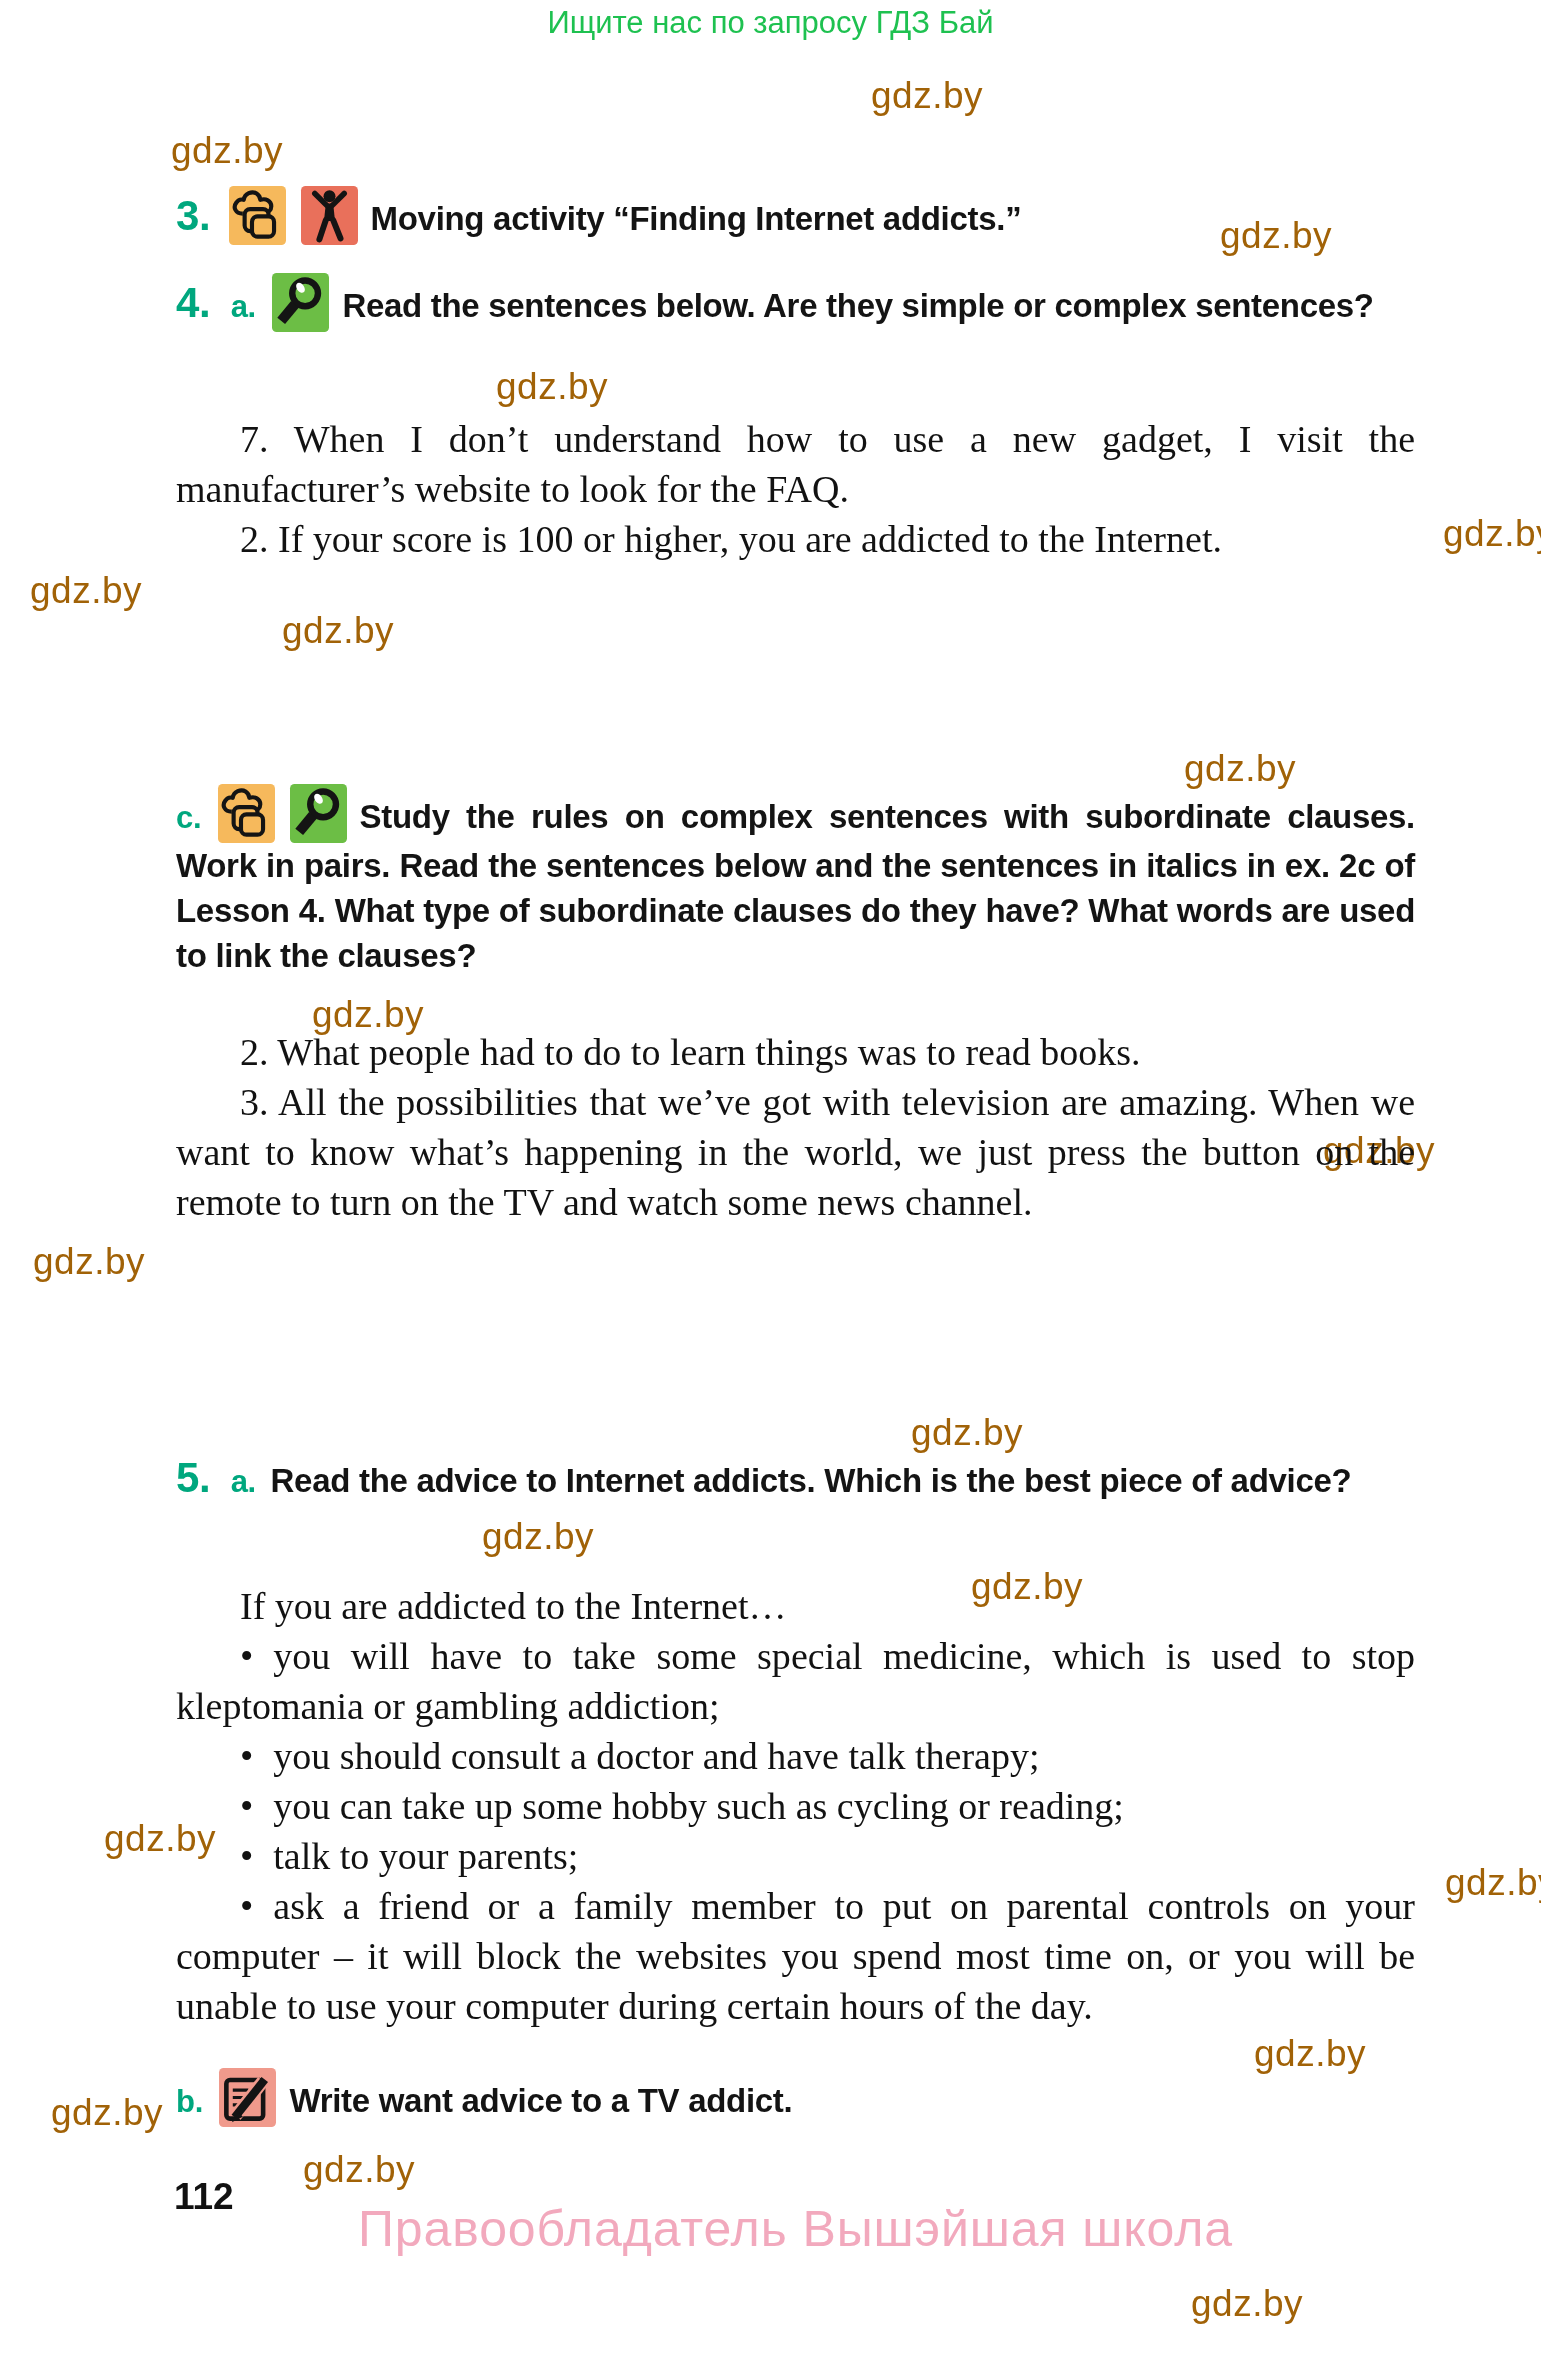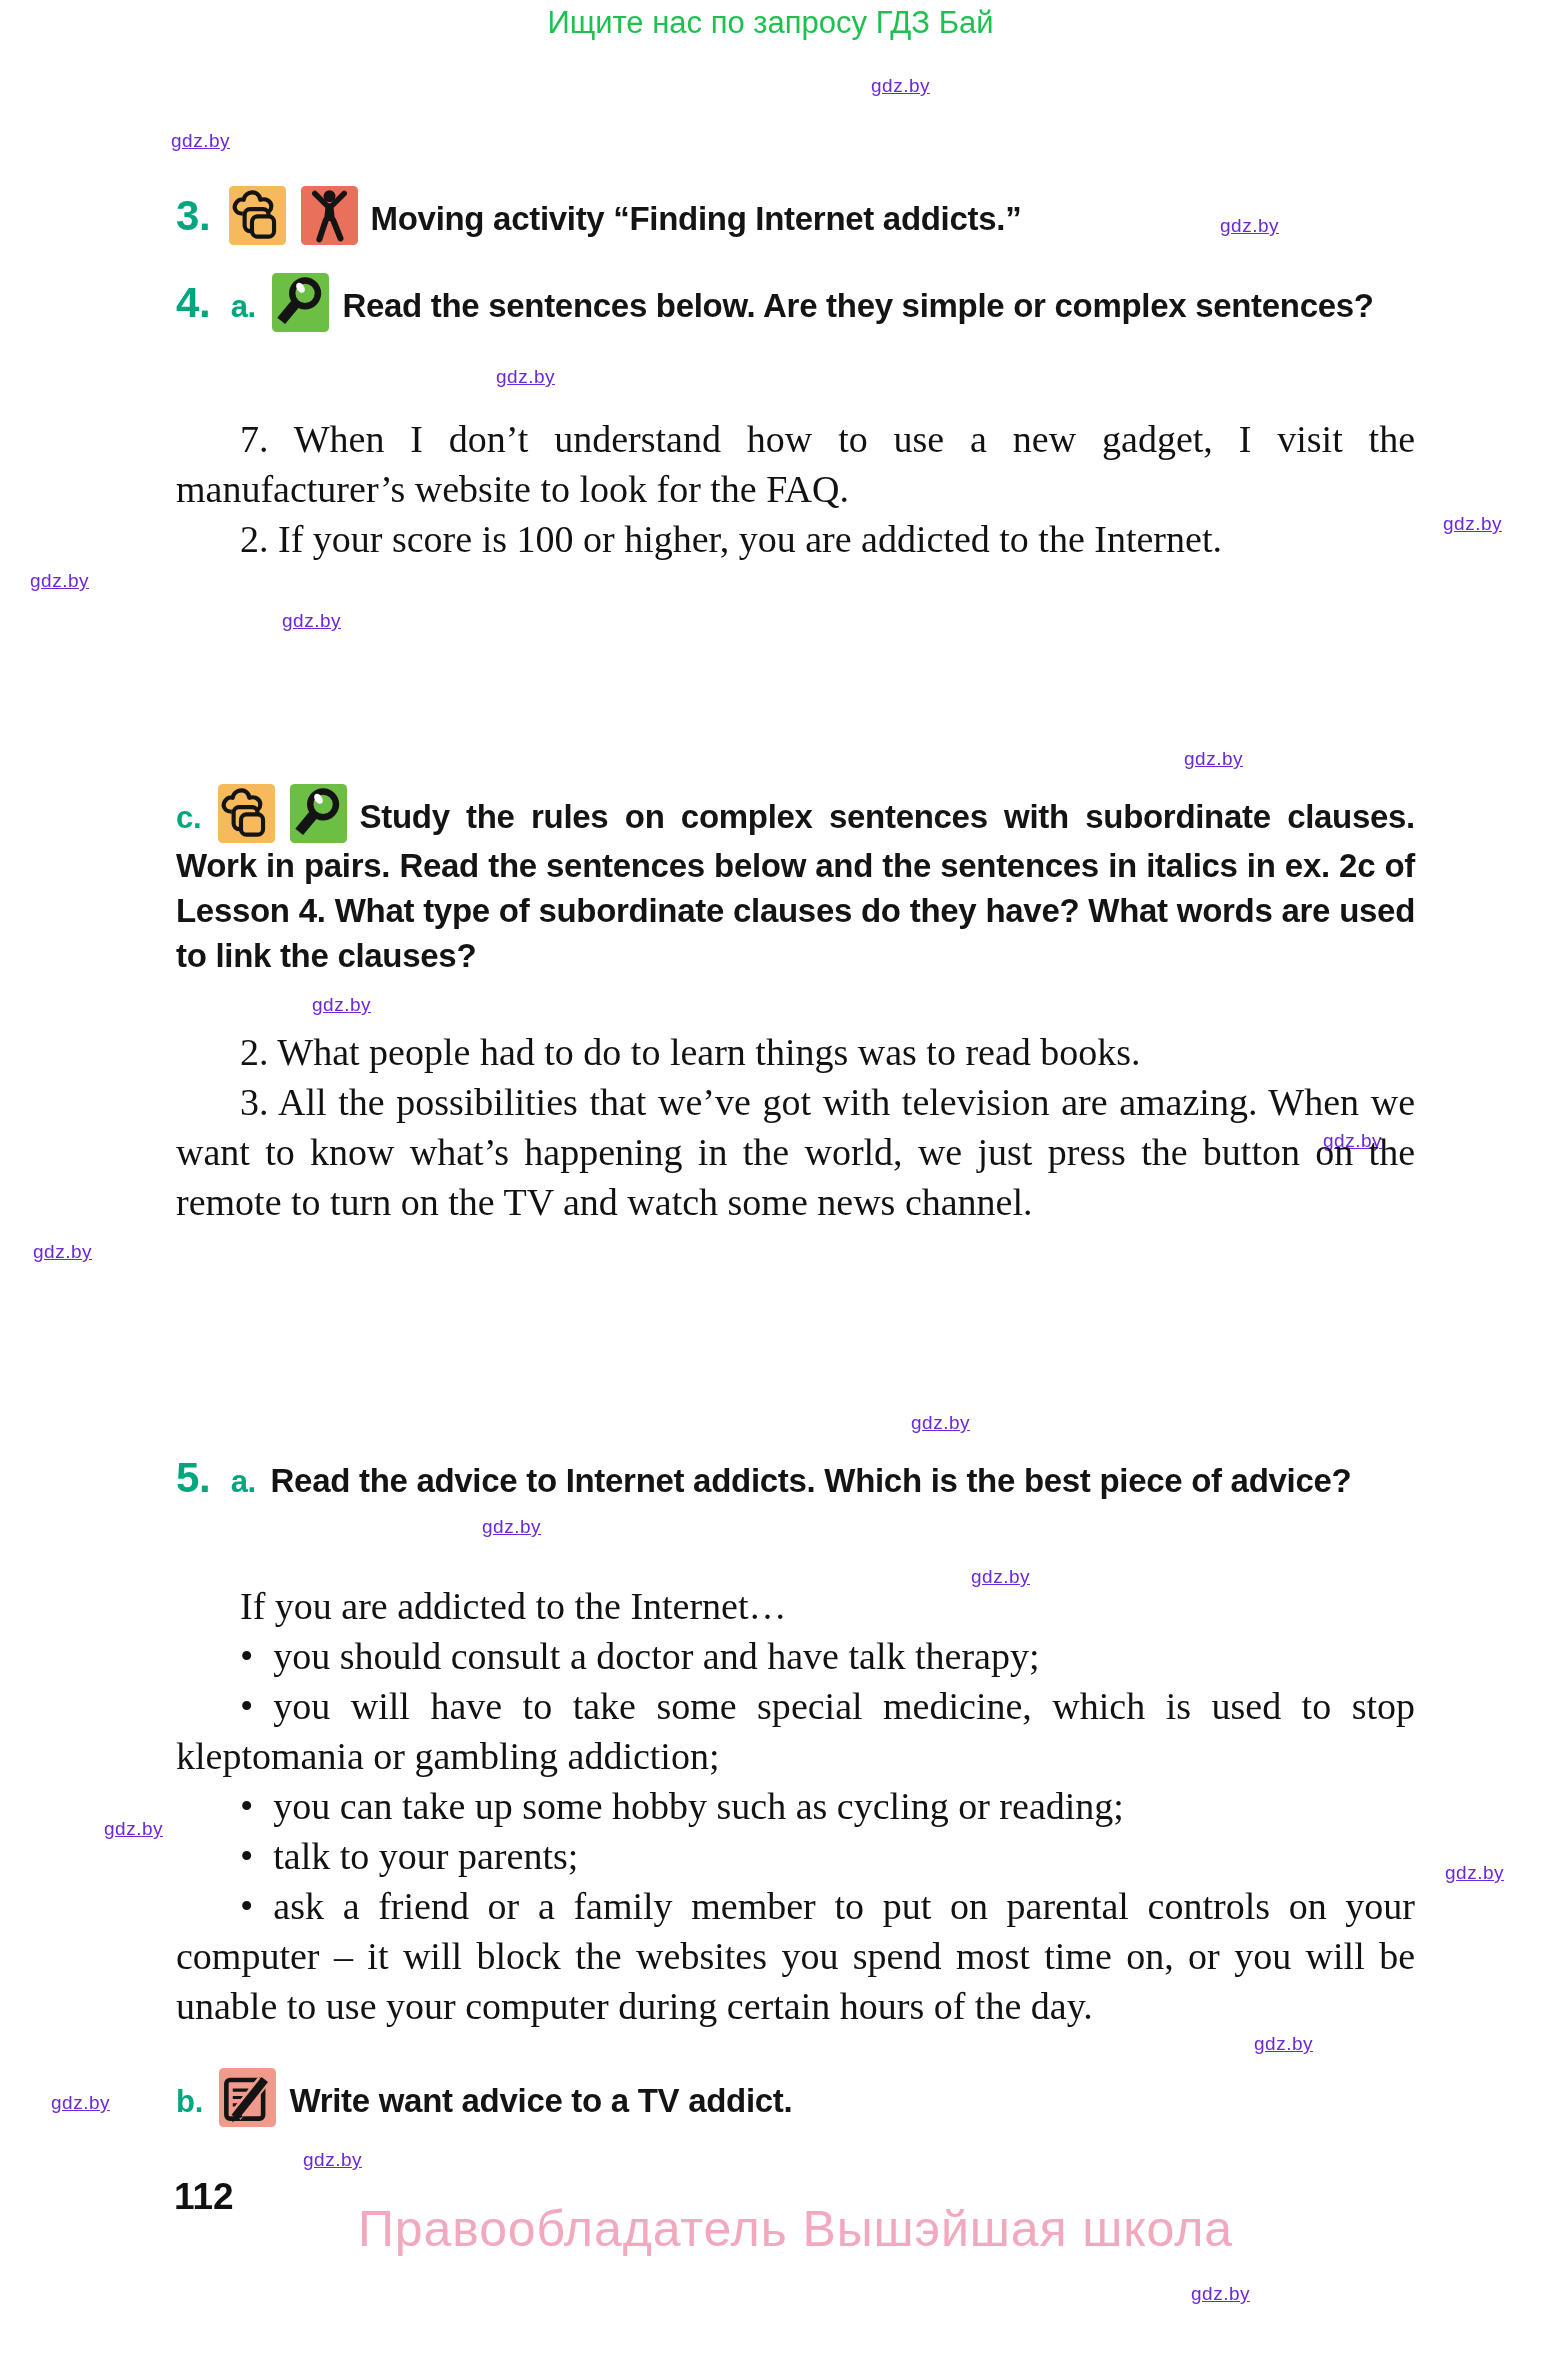--- a/index.html
+++ b/index.html
@@ -1,20 +1,20 @@
 <!DOCTYPE html>
 <html style="font-size:14.7px"><head>
 <meta charset="utf-8">
 <style>
   html,body{margin:0;padding:0;background:#e8e8e8;}
   .page{position:relative;width:1541px;height:2377px;margin:0 auto;background:#ffffff;
         font-family:"Liberation Sans",sans-serif;color:#161616;overflow:hidden;}
   
-  .wm{position:absolute;font-size:19px;color:#6d28d9;font-family:"Liberation Sans",sans-serif;
-      letter-spacing:0.5px;white-space:nowrap;text-decoration:underline;}
+  .wm{position:absolute;font-size:37px;color:#a16207;font-family:"Liberation Sans",sans-serif;
+      letter-spacing:0.5px;white-space:nowrap;}
   .header-notice{position:absolute;top:4.6px;left:0;width:100%;text-align:center;
       font-size:31px;color:#1EC150;}
   
   .block{position:absolute;left:176px;width:1239px;}
   .h{font-weight:bold;font-size:33px;line-height:45px;letter-spacing:-0.3px;
      text-align:justify;margin:0;color:#141414;}
   .h.left{text-align:left;}
   .num{color:#00A77E;font-size:42px;margin-right:16.5px;line-height:1;font-weight:bold;}
   .letter{color:#00A77E;font-size:31px;margin:0 14.7px 0 3.7px;line-height:1;font-weight:bold;}
   .icon{display:inline-block;width:57px;height:59px;border-radius:4.6px;
@@ -115,22 +115,22 @@
   </div>
 
   <div class="block" style="top:1457px">
     <p class="h">
       <span class="num">5.</span><span class="letter">a.</span><span>Read the advice to Internet addicts. Which is the best piece of advice?</span>
     </p>
   </div>
 
   <div class="block body" style="top:1581px">
     <p>If you are addicted to the Internet…</p>
+    <p><span class="bullet-marker">•</span><span>you will have to take some special medicine, which is used to stop kleptomania or gambling addiction;</span></p>
     <p><span class="bullet-marker">•</span><span>you should consult a doctor and have talk therapy;</span></p>
-    <p><span class="bullet-marker">•</span><span>you will have to take some special medicine, which is used to stop kleptomania or gambling addiction;</span></p>
     <p><span class="bullet-marker">•</span><span>you can take up some hobby such as cycling or reading;</span></p>
     <p><span class="bullet-marker">•</span><span>talk to your parents;</span></p>
     <p><span class="bullet-marker">•</span><span>ask a friend or a family member to put on parental controls on your computer – it will block the websites you spend most time on, or you will be unable to use your computer during certain hours of the day.</span></p>
   </div>
 
   <div class="block" style="top:2068px">
     <p class="h left">
       <span class="letter" style="margin-left:0">b.</span><span class="icon salmon"><svg viewBox="0 0 62 64">
             <rect x="8" y="13" width="40" height="42" rx="4" fill="none" stroke="#141414" stroke-width="5"></rect>
             <path d="M15 24 H32 M15 32 H28 M15 40 H30" stroke="#141414" stroke-width="3.5" fill="none"></path>

